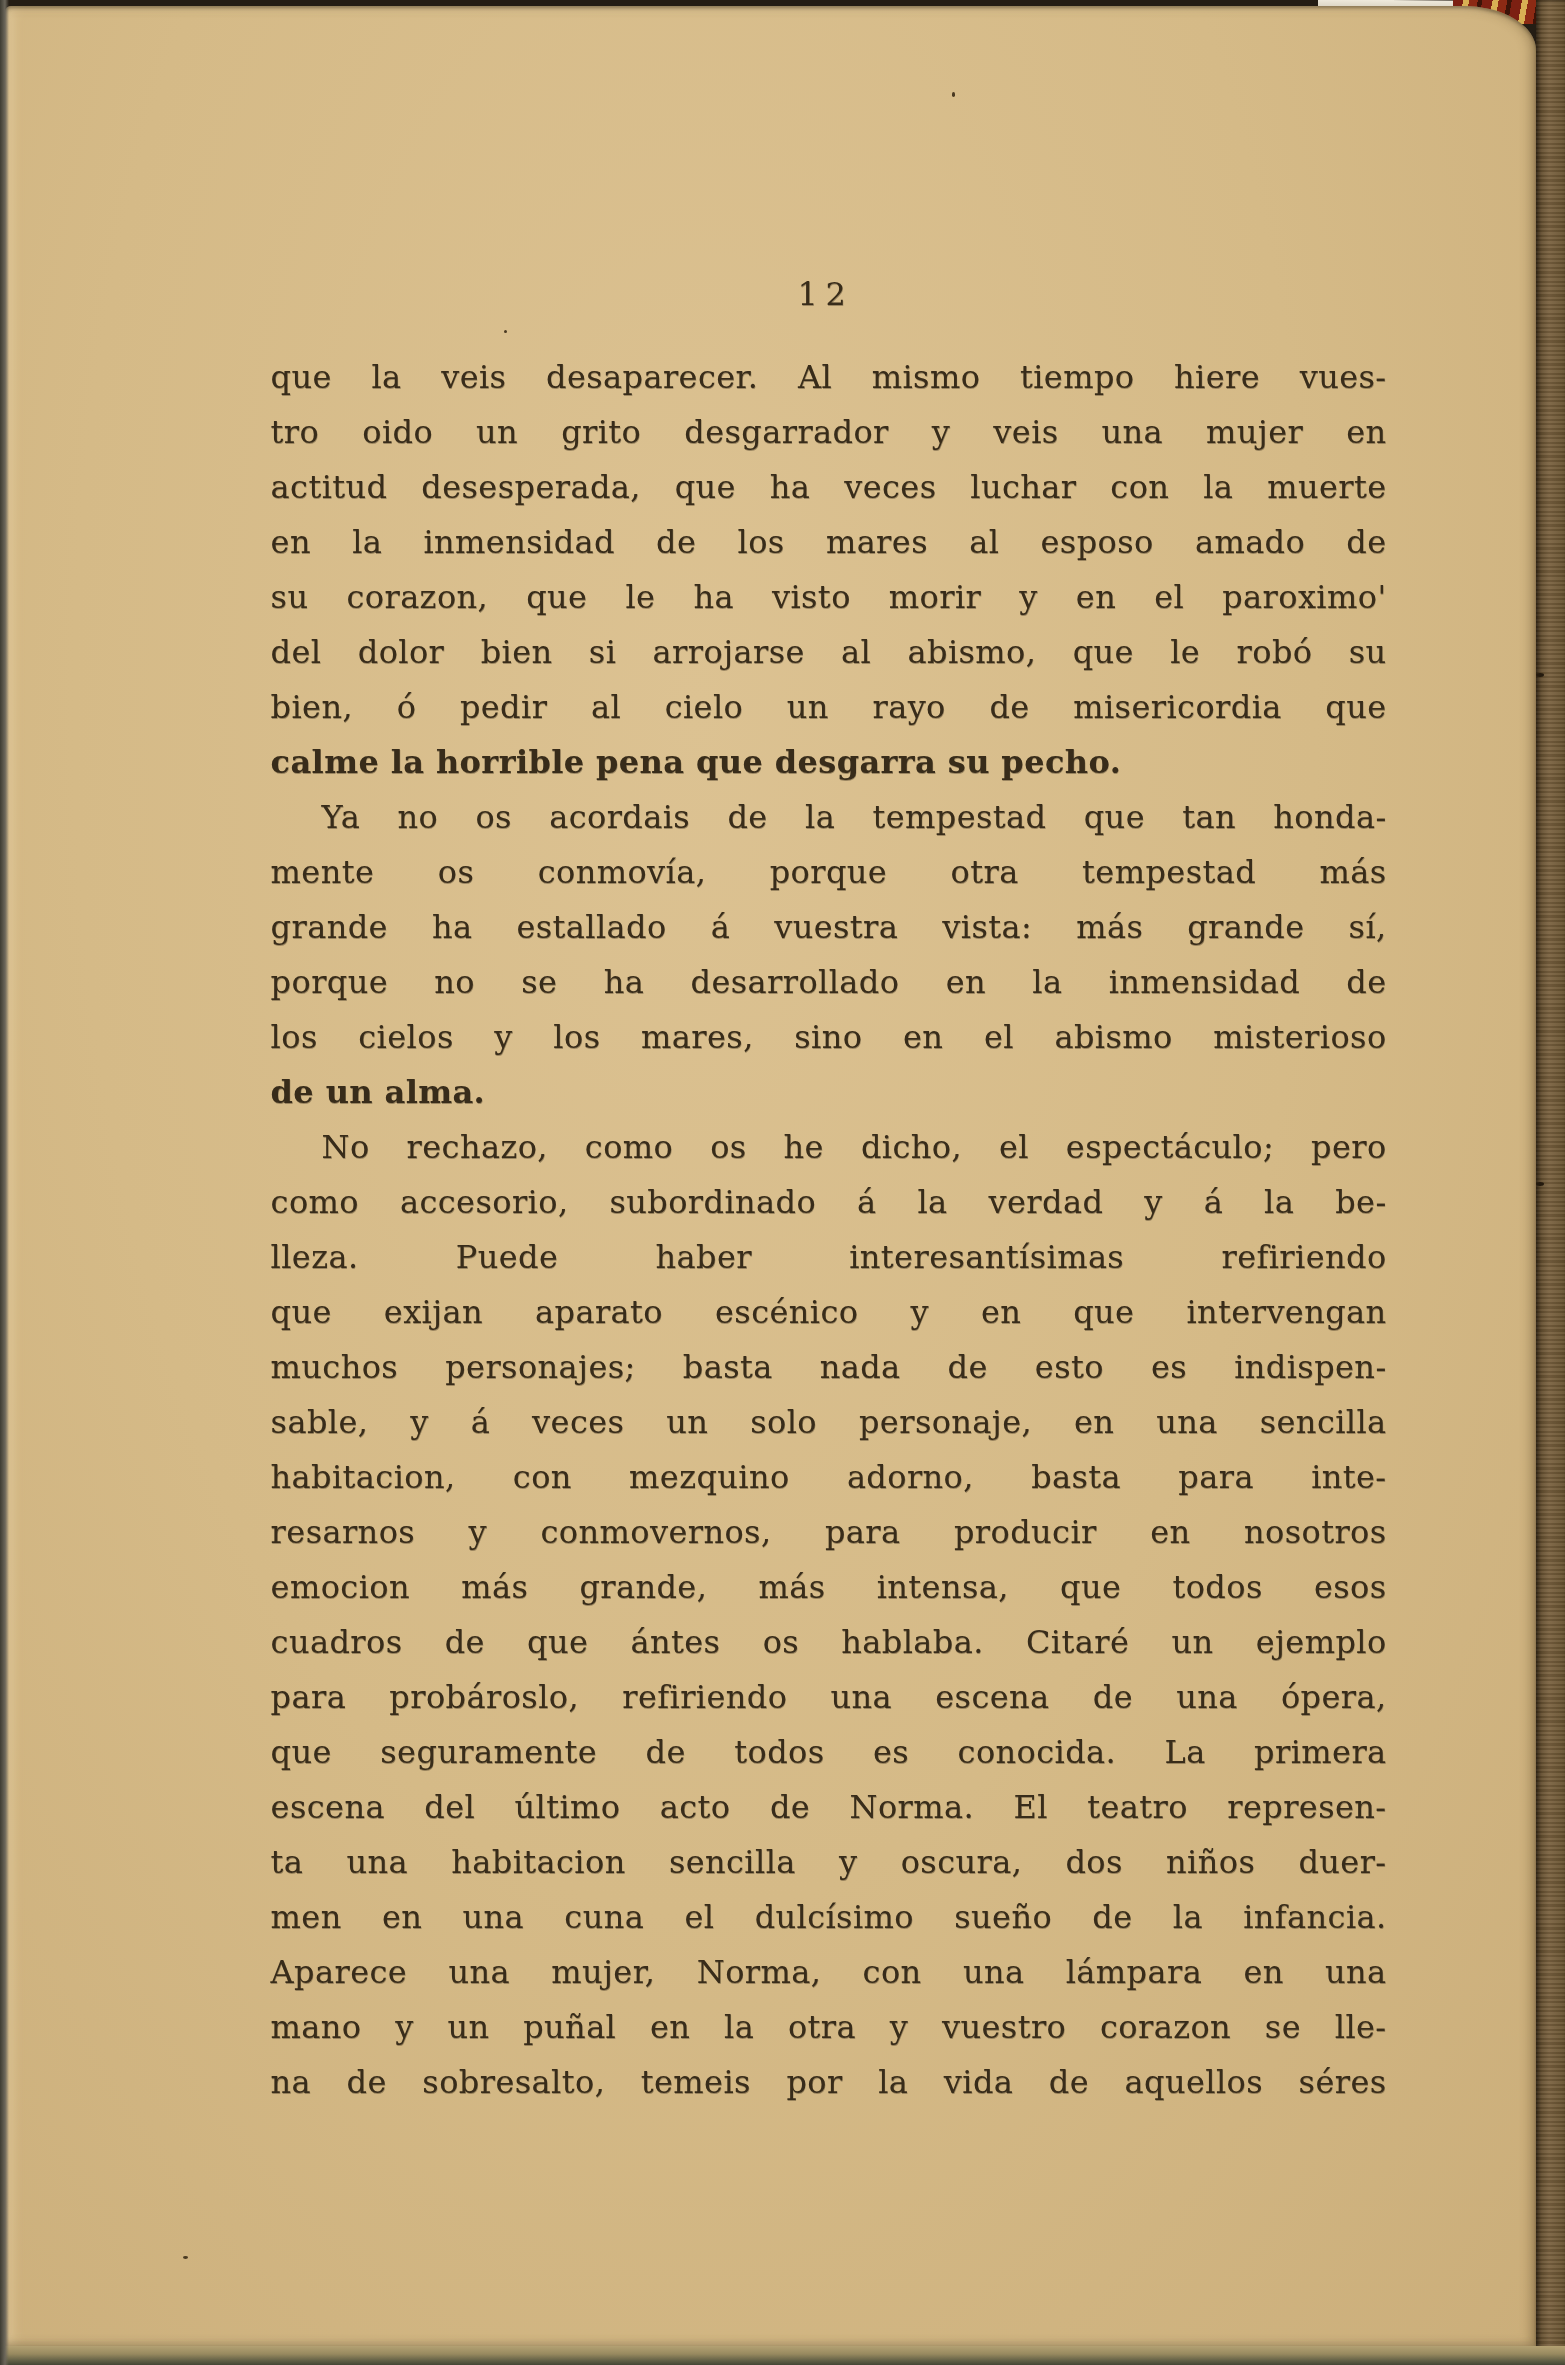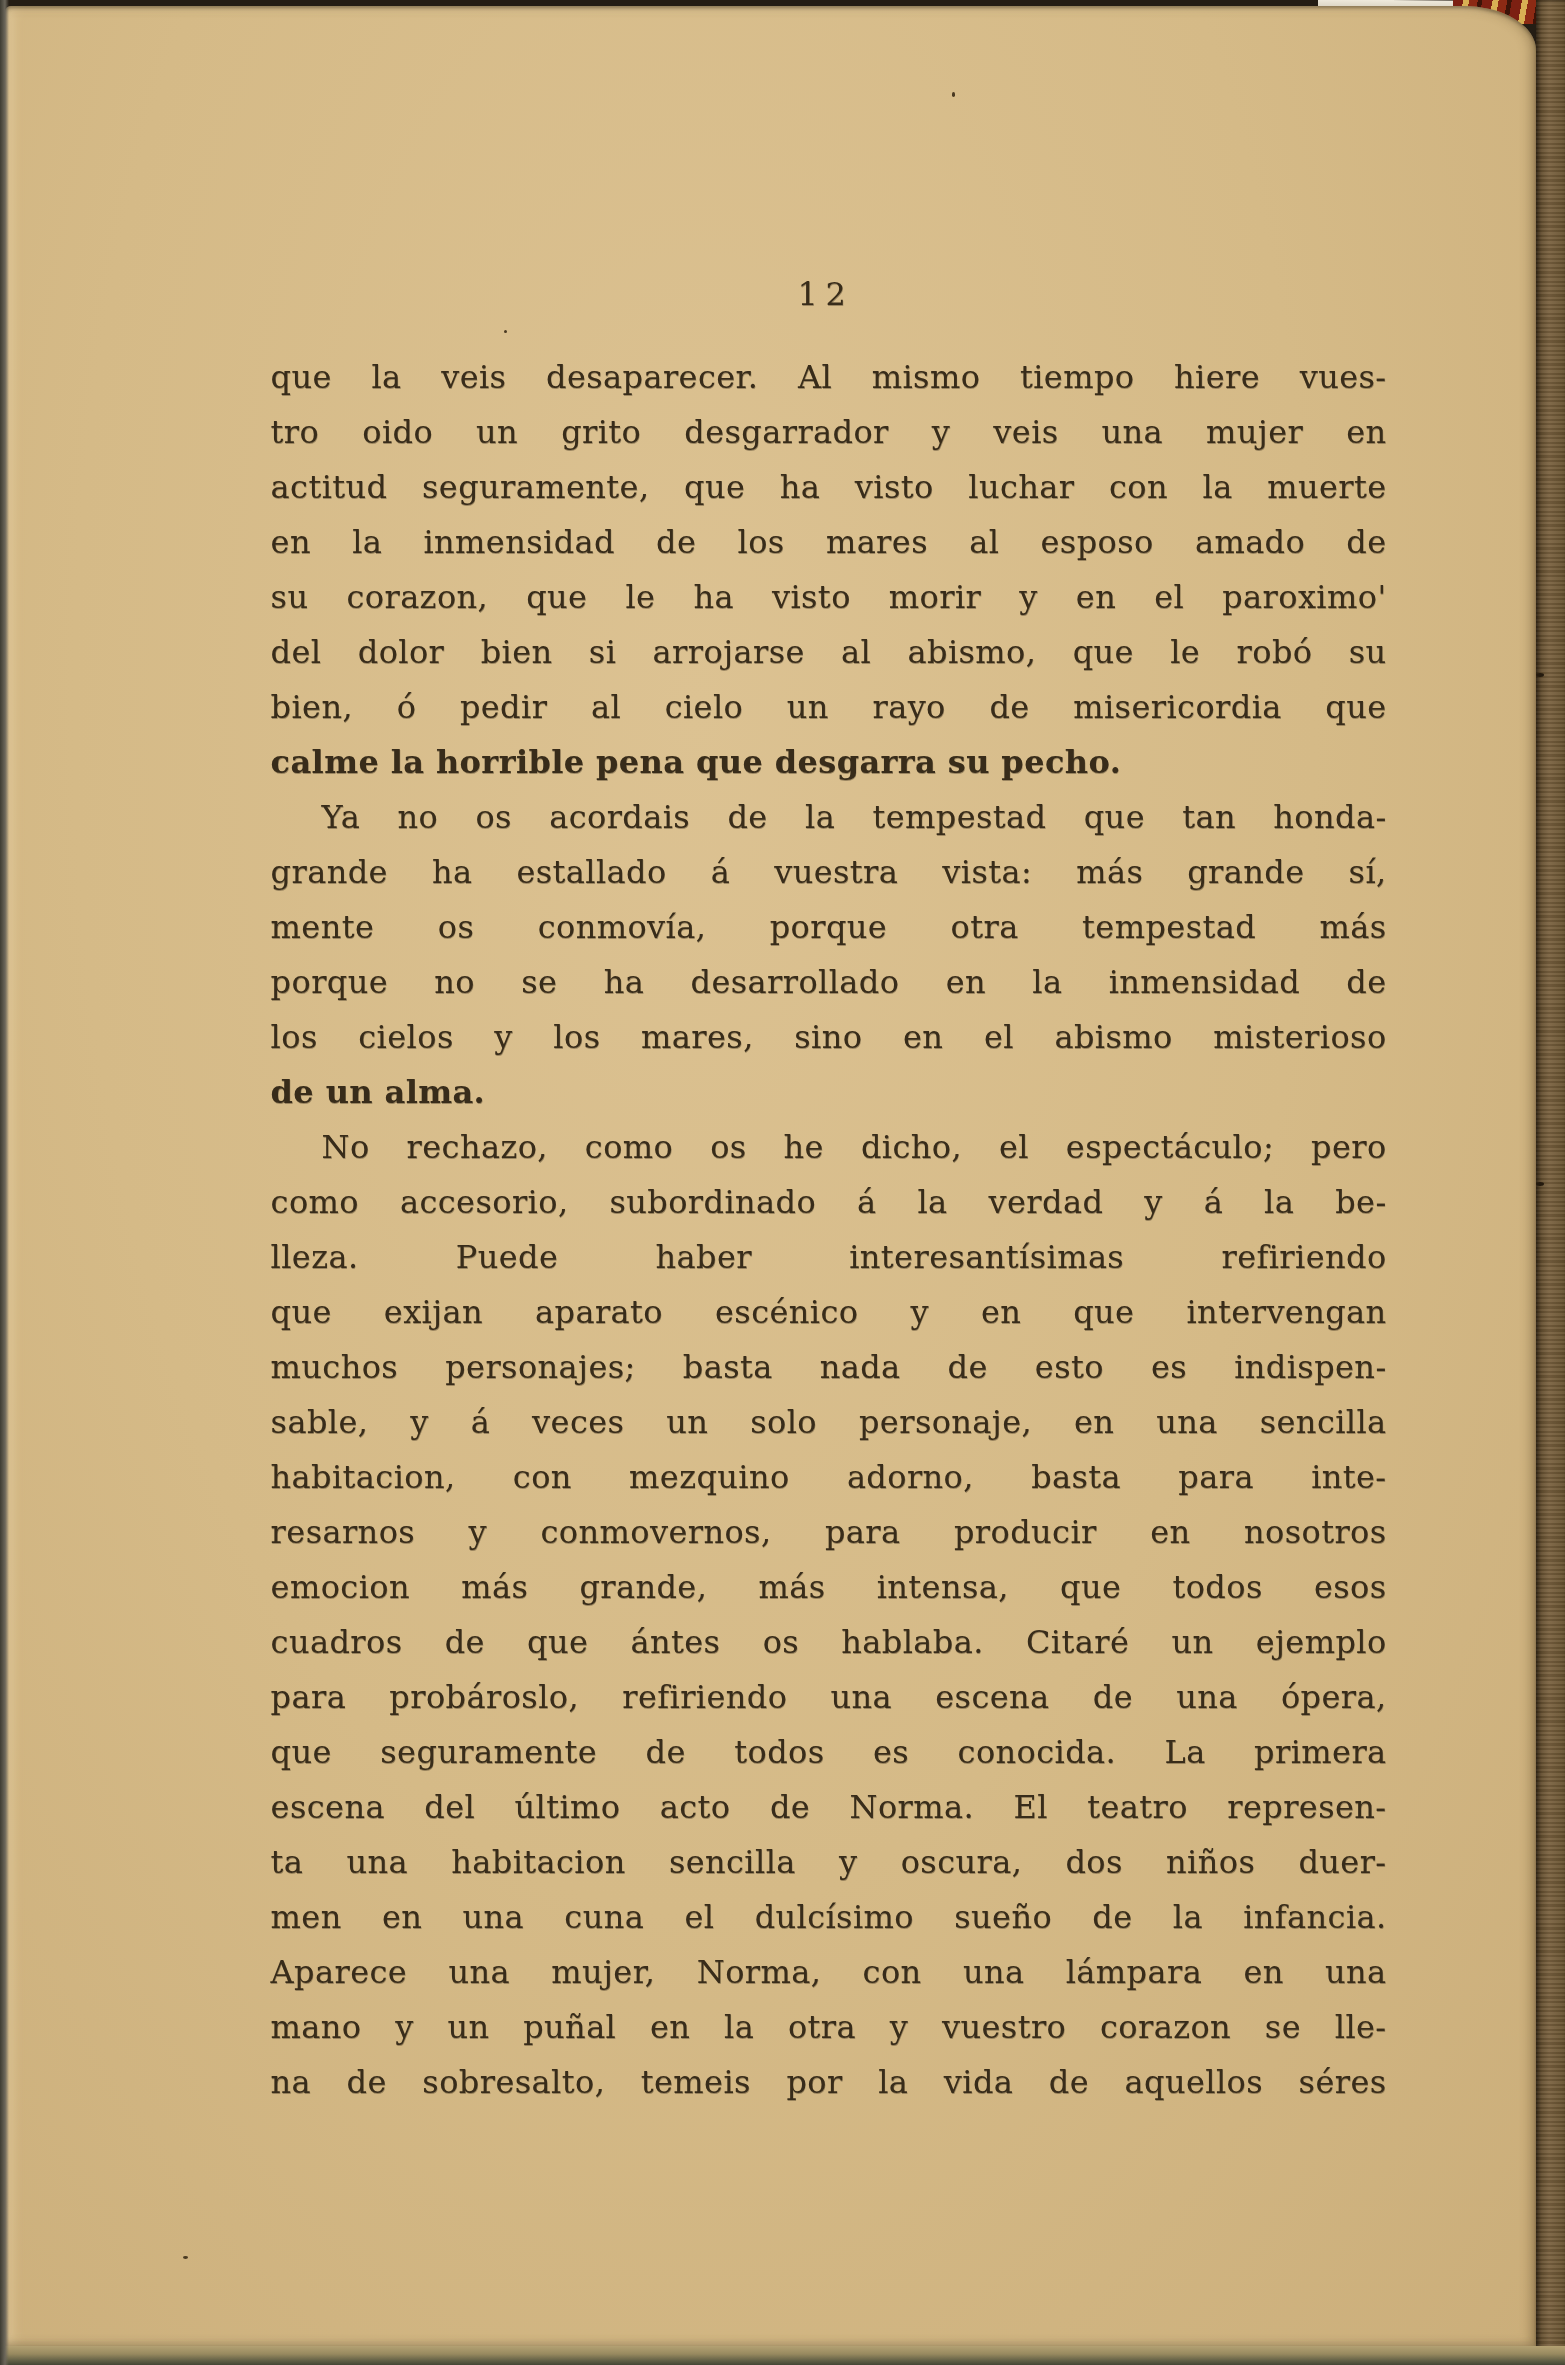--- a/index.html
+++ b/index.html
@@ -98,29 +98,29 @@
   <div class="fore-edge">
     <div class="tick t1"></div>
     <div class="tick t2"></div>
   </div>
 
   <div class="paper">
     <div class="page-number">12</div>
     <div class="text-block">
         <div class="line"><span>que la veis desaparecer. Al mismo tiempo hiere vues-</span></div>
         <div class="line"><span>tro oido un grito desgarrador y veis una mujer en</span></div>
-        <div class="line"><span>actitud seguramente, que ha visto luchar con la muerte</span></div>
+        <div class="line"><span>actitud desesperada, que ha veces luchar con la muerte</span></div>
         <div class="line"><span>en la inmensidad de los mares al esposo amado de</span></div>
         <div class="line"><span>su corazon, que le ha visto morir y en el paroximo'</span></div>
         <div class="line"><span>del dolor bien si arrojarse al abismo, que le robó su</span></div>
         <div class="line"><span>bien, ó pedir al cielo un rayo de misericordia que</span></div>
         <div class="line noj"><span>calme la horrible pena que desgarra su pecho.</span></div>
         <div class="line ind"><span>Ya no os acordais de la tempestad que tan honda-</span></div>
+        <div class="line"><span>mente os conmovía, porque otra tempestad más</span></div>
         <div class="line"><span>grande ha estallado á vuestra vista: más grande sí,</span></div>
-        <div class="line"><span>mente os conmovía, porque otra tempestad más</span></div>
         <div class="line"><span>porque no se ha desarrollado en la inmensidad de</span></div>
         <div class="line"><span>los cielos y los mares, sino en el abismo misterioso</span></div>
         <div class="line noj"><span>de un alma.</span></div>
         <div class="line ind"><span>No rechazo, como os he dicho, el </span><span class="it">espectáculo</span><span>; pero</span></div>
         <div class="line"><span>como accesorio, subordinado á la verdad y á la be-</span></div>
         <div class="line"><span>lleza. Puede haber interesantísimas refiriendo</span></div>
         <div class="line"><span>que exijan aparato escénico y en que intervengan</span></div>
         <div class="line"><span>muchos personajes; basta nada de esto es indispen-</span></div>
         <div class="line"><span>sable, y á veces un solo personaje, en una sencilla</span></div>
         <div class="line"><span>habitacion, con mezquino adorno, basta para inte-</span></div>

